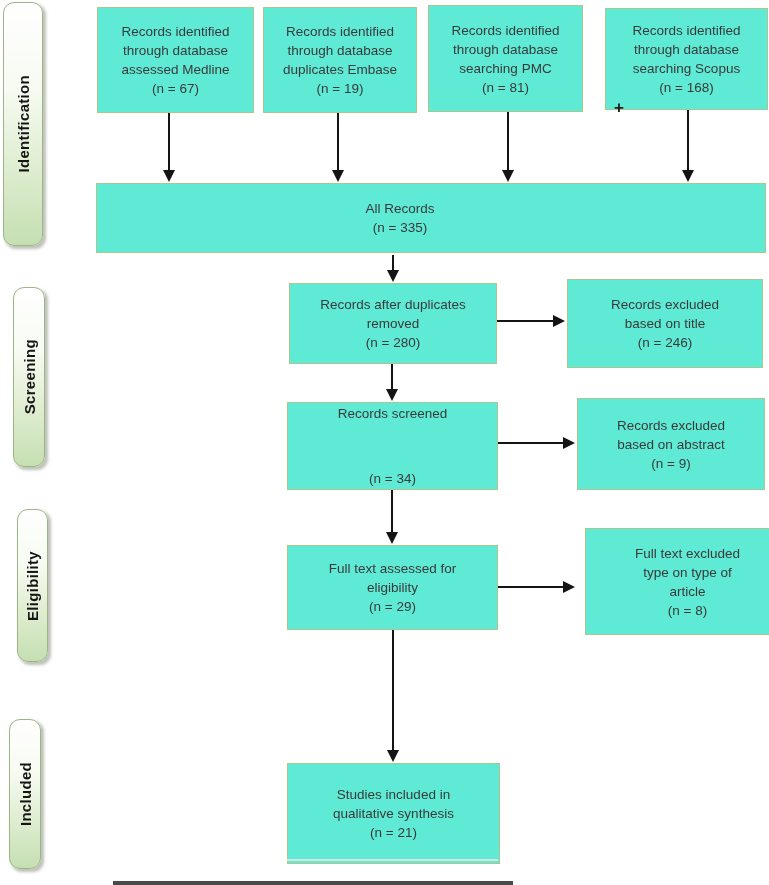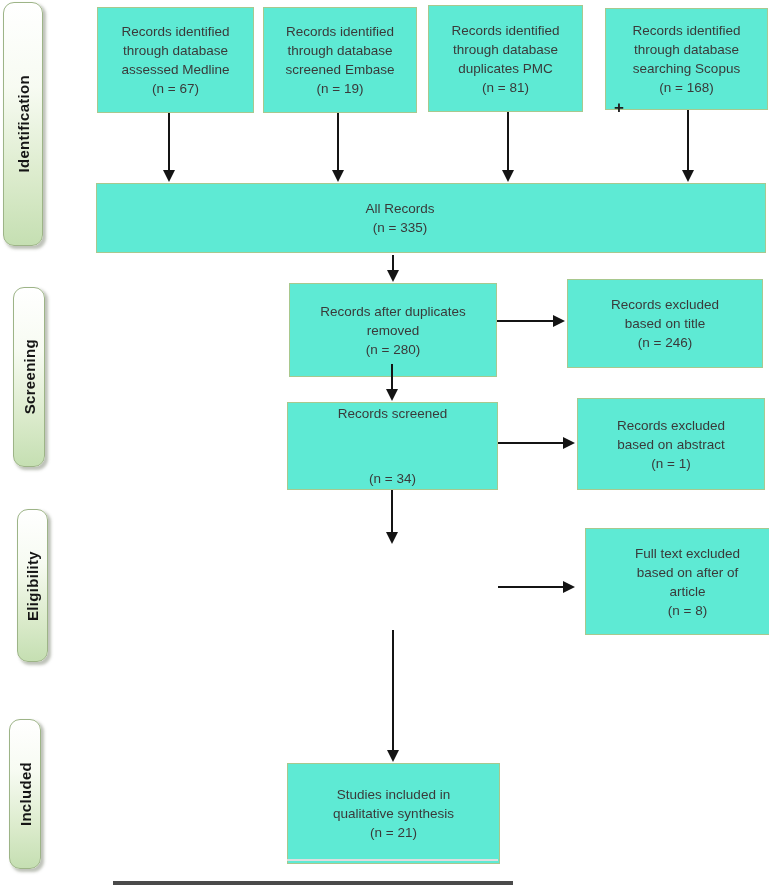--- a/index.html
+++ b/index.html
@@ -55,67 +55,72 @@
 
   <div class="fbox" style="left:97px;top:7px;width:157px;height:106px;">
     <div class="bl">Records identified</div>
     <div class="bl">through database</div>
     <div class="bl">assessed Medline</div>
     <div class="bl">(n = 67)</div>
   </div>
   <div class="fbox" style="left:263px;top:7px;width:154px;height:106px;">
     <div class="bl">Records identified</div>
     <div class="bl">through database</div>
-    <div class="bl">screened Embase</div>
+    <div class="bl">duplicates Embase</div>
     <div class="bl">(n = 19)</div>
   </div>
   <div class="fbox" style="left:428px;top:5px;width:155px;height:107px;">
     <div class="bl">Records identified</div>
     <div class="bl">through database</div>
-    <div class="bl">duplicates PMC</div>
+    <div class="bl">searching PMC</div>
     <div class="bl">(n = 81)</div>
   </div>
   <div class="fbox" style="left:605px;top:8px;width:163px;height:102px;">
     <div class="bl">Records identified</div>
     <div class="bl">through database</div>
     <div class="bl">searching Scopus</div>
     <div class="bl">(n = 168)</div>
   </div>
 
   <div class="plus" style="left:614px;top:98px;">+</div>
 
   <div class="fbox" style="left:96px;top:183px;width:670px;height:70px;padding-right:62px;">
     <div class="bl">All Records</div>
     <div class="bl">(n = 335)</div>
   </div>
 
-  <div class="fbox" style="left:289px;top:283px;width:208px;height:94px;">
+  <div class="fbox" style="left:289px;top:283px;width:208px;height:81px;">
     <div class="bl">Records after duplicates</div>
     <div class="bl">removed</div>
     <div class="bl">(n = 280)</div>
   </div>
   <div class="fbox" style="left:567px;top:279px;width:196px;height:89px;">
     <div class="bl">Records excluded</div>
     <div class="bl">based on title</div>
     <div class="bl">(n = 246)</div>
   </div>
 
   <div class="fbox" style="left:287px;top:402px;width:211px;height:88px;gap:46px;">
     <div class="bl">Records screened</div>
     <div class="bl">(n = 34)</div>
   </div>
   <div class="fbox" style="left:577px;top:398px;width:188px;height:92px;">
     <div class="bl">Records excluded</div>
     <div class="bl">based on abstract</div>
-    <div class="bl">(n = 1)</div>
+    <div class="bl">(n = 9)</div>
   </div>
 
+  <div class="fbox" style="left:287px;top:545px;width:211px;height:85px;">
+    <div class="bl">Full text assessed for</div>
+    <div class="bl">eligibility</div>
+    <div class="bl">(n = 29)</div>
+  </div>
   <div class="fbox" style="left:577px;top:528px;width:205px;height:107px;margin-left:8px;">
     <div class="bl">Full text excluded</div>
-    <div class="bl">based on after of</div>
+    <div class="bl">type on type of</div>
     <div class="bl">article</div>
     <div class="bl">(n = 8)</div>
   </div>
 
   <div class="fbox" style="left:287px;top:763px;width:213px;height:101px;">
     <div class="bl">Studies included in</div>
     <div class="bl">qualitative synthesis</div>
     <div class="bl">(n = 21)</div>
   </div>
 

